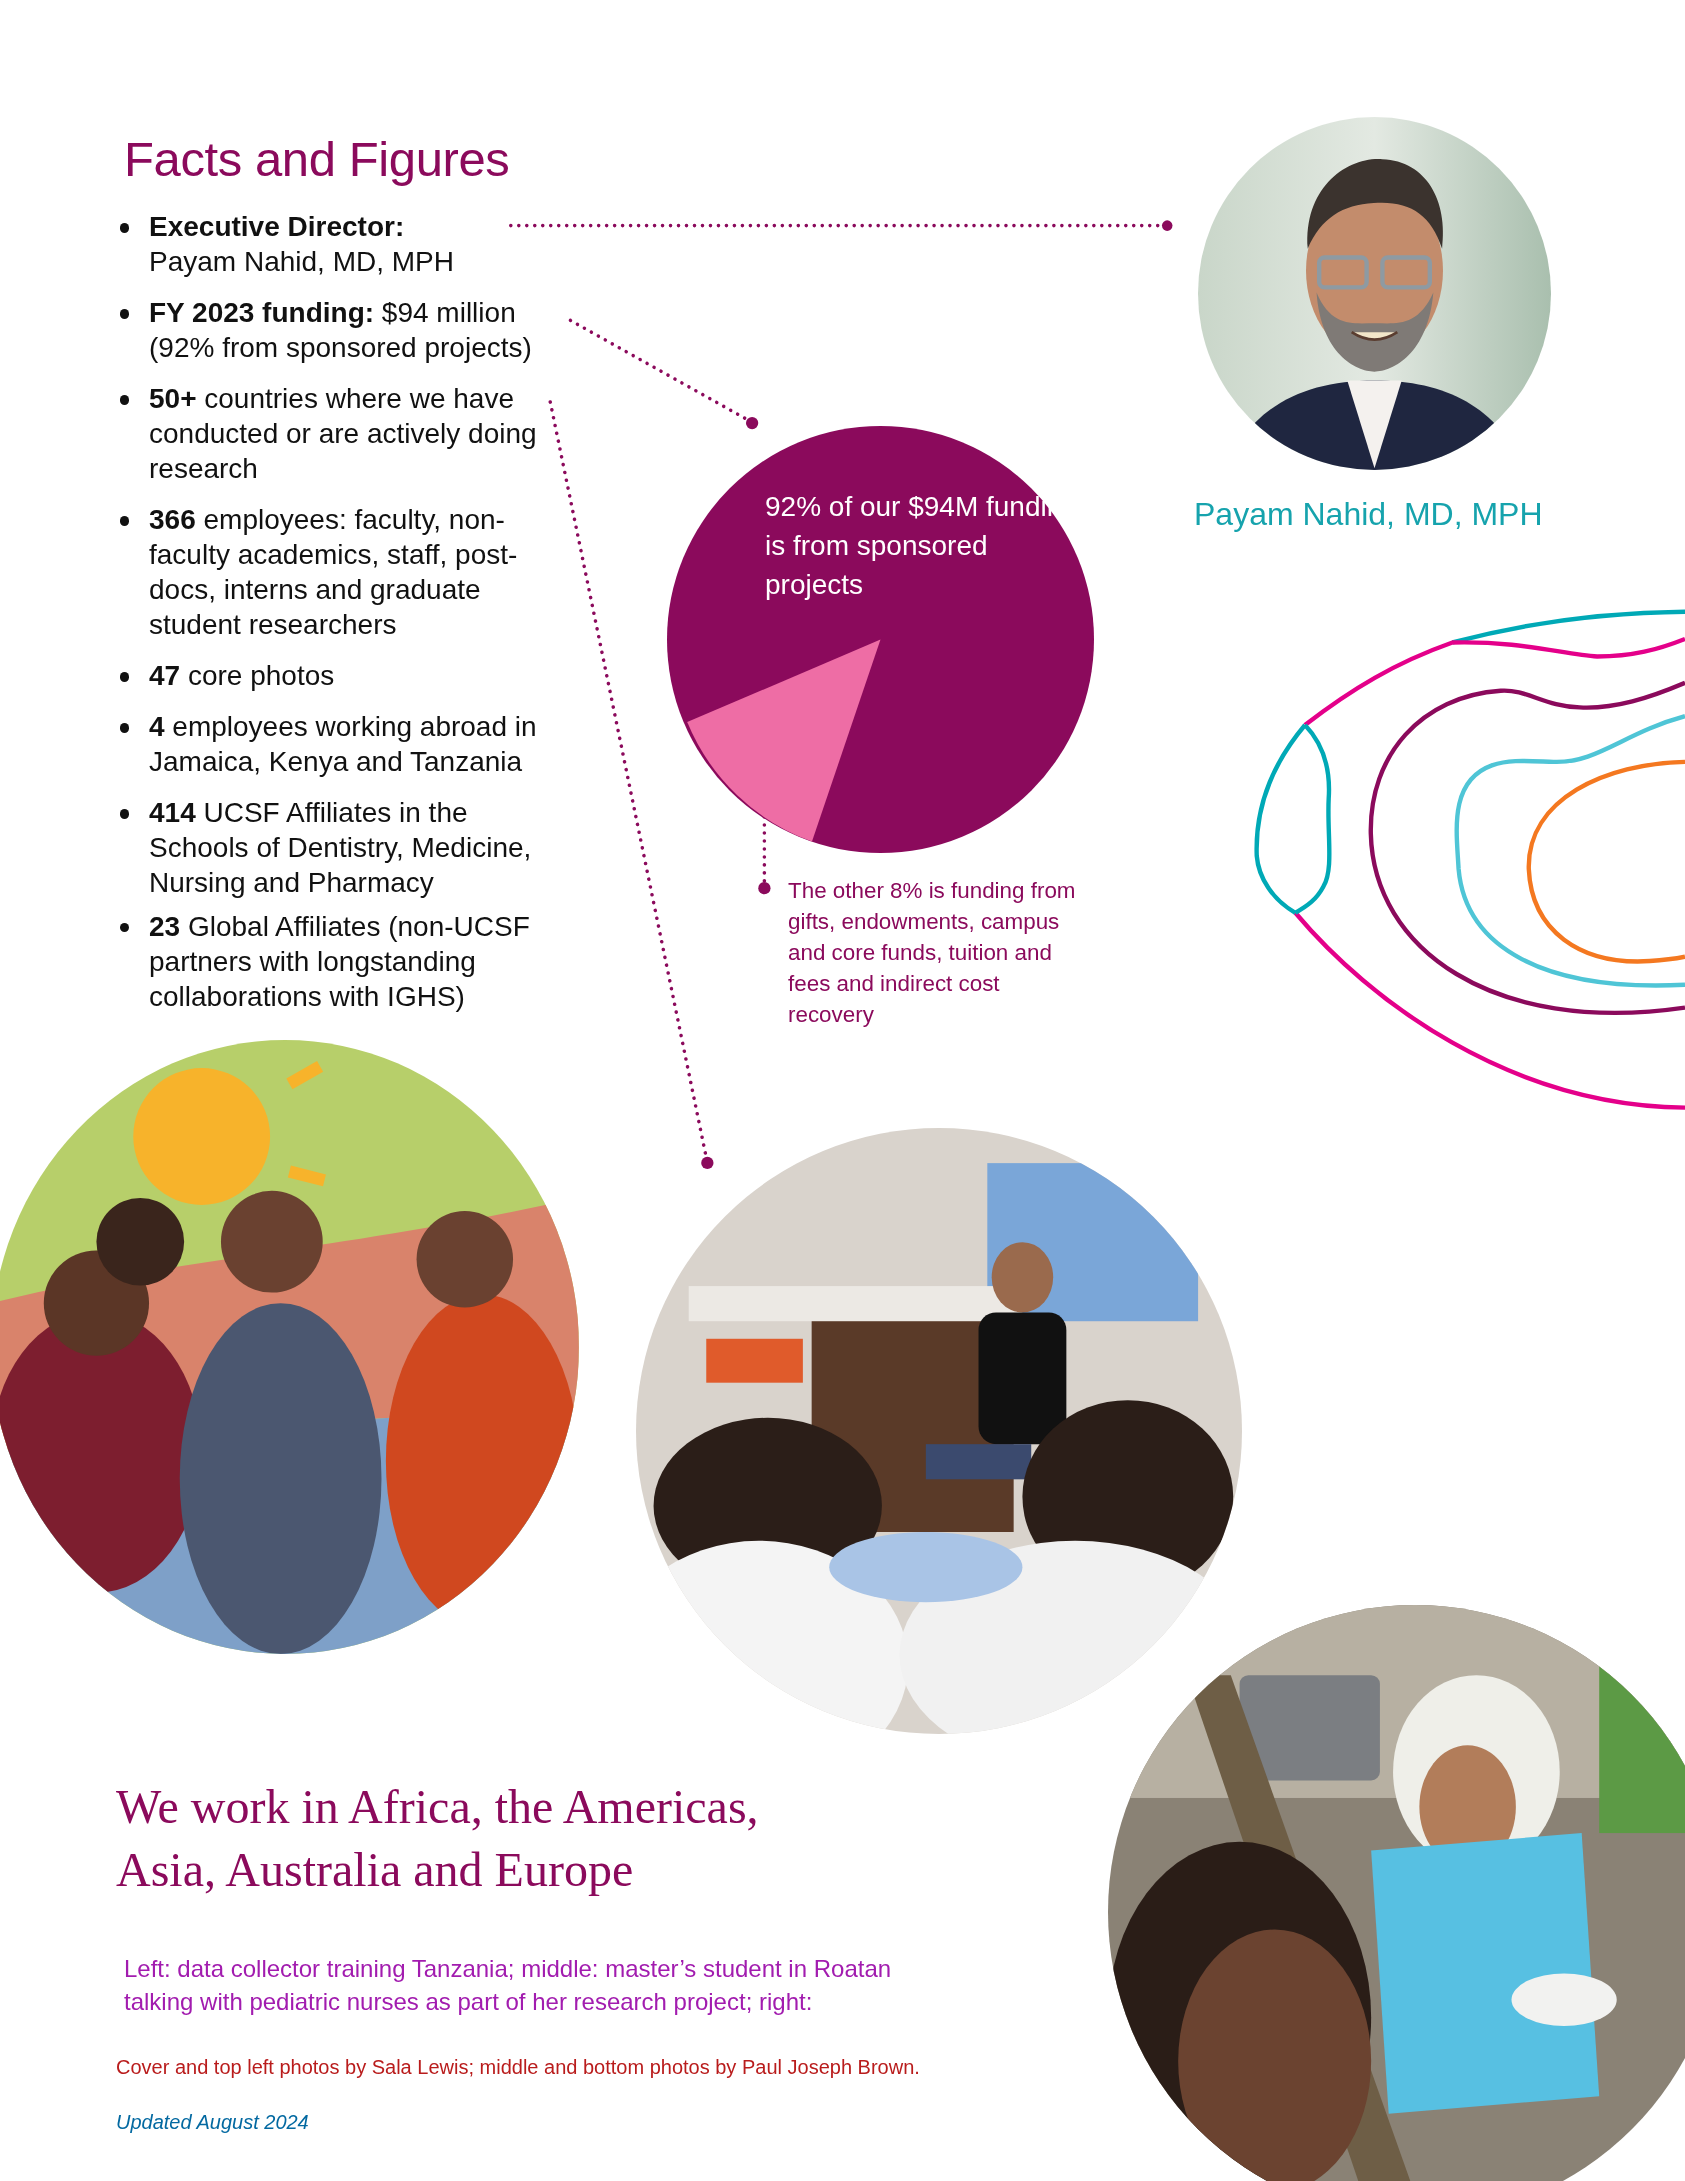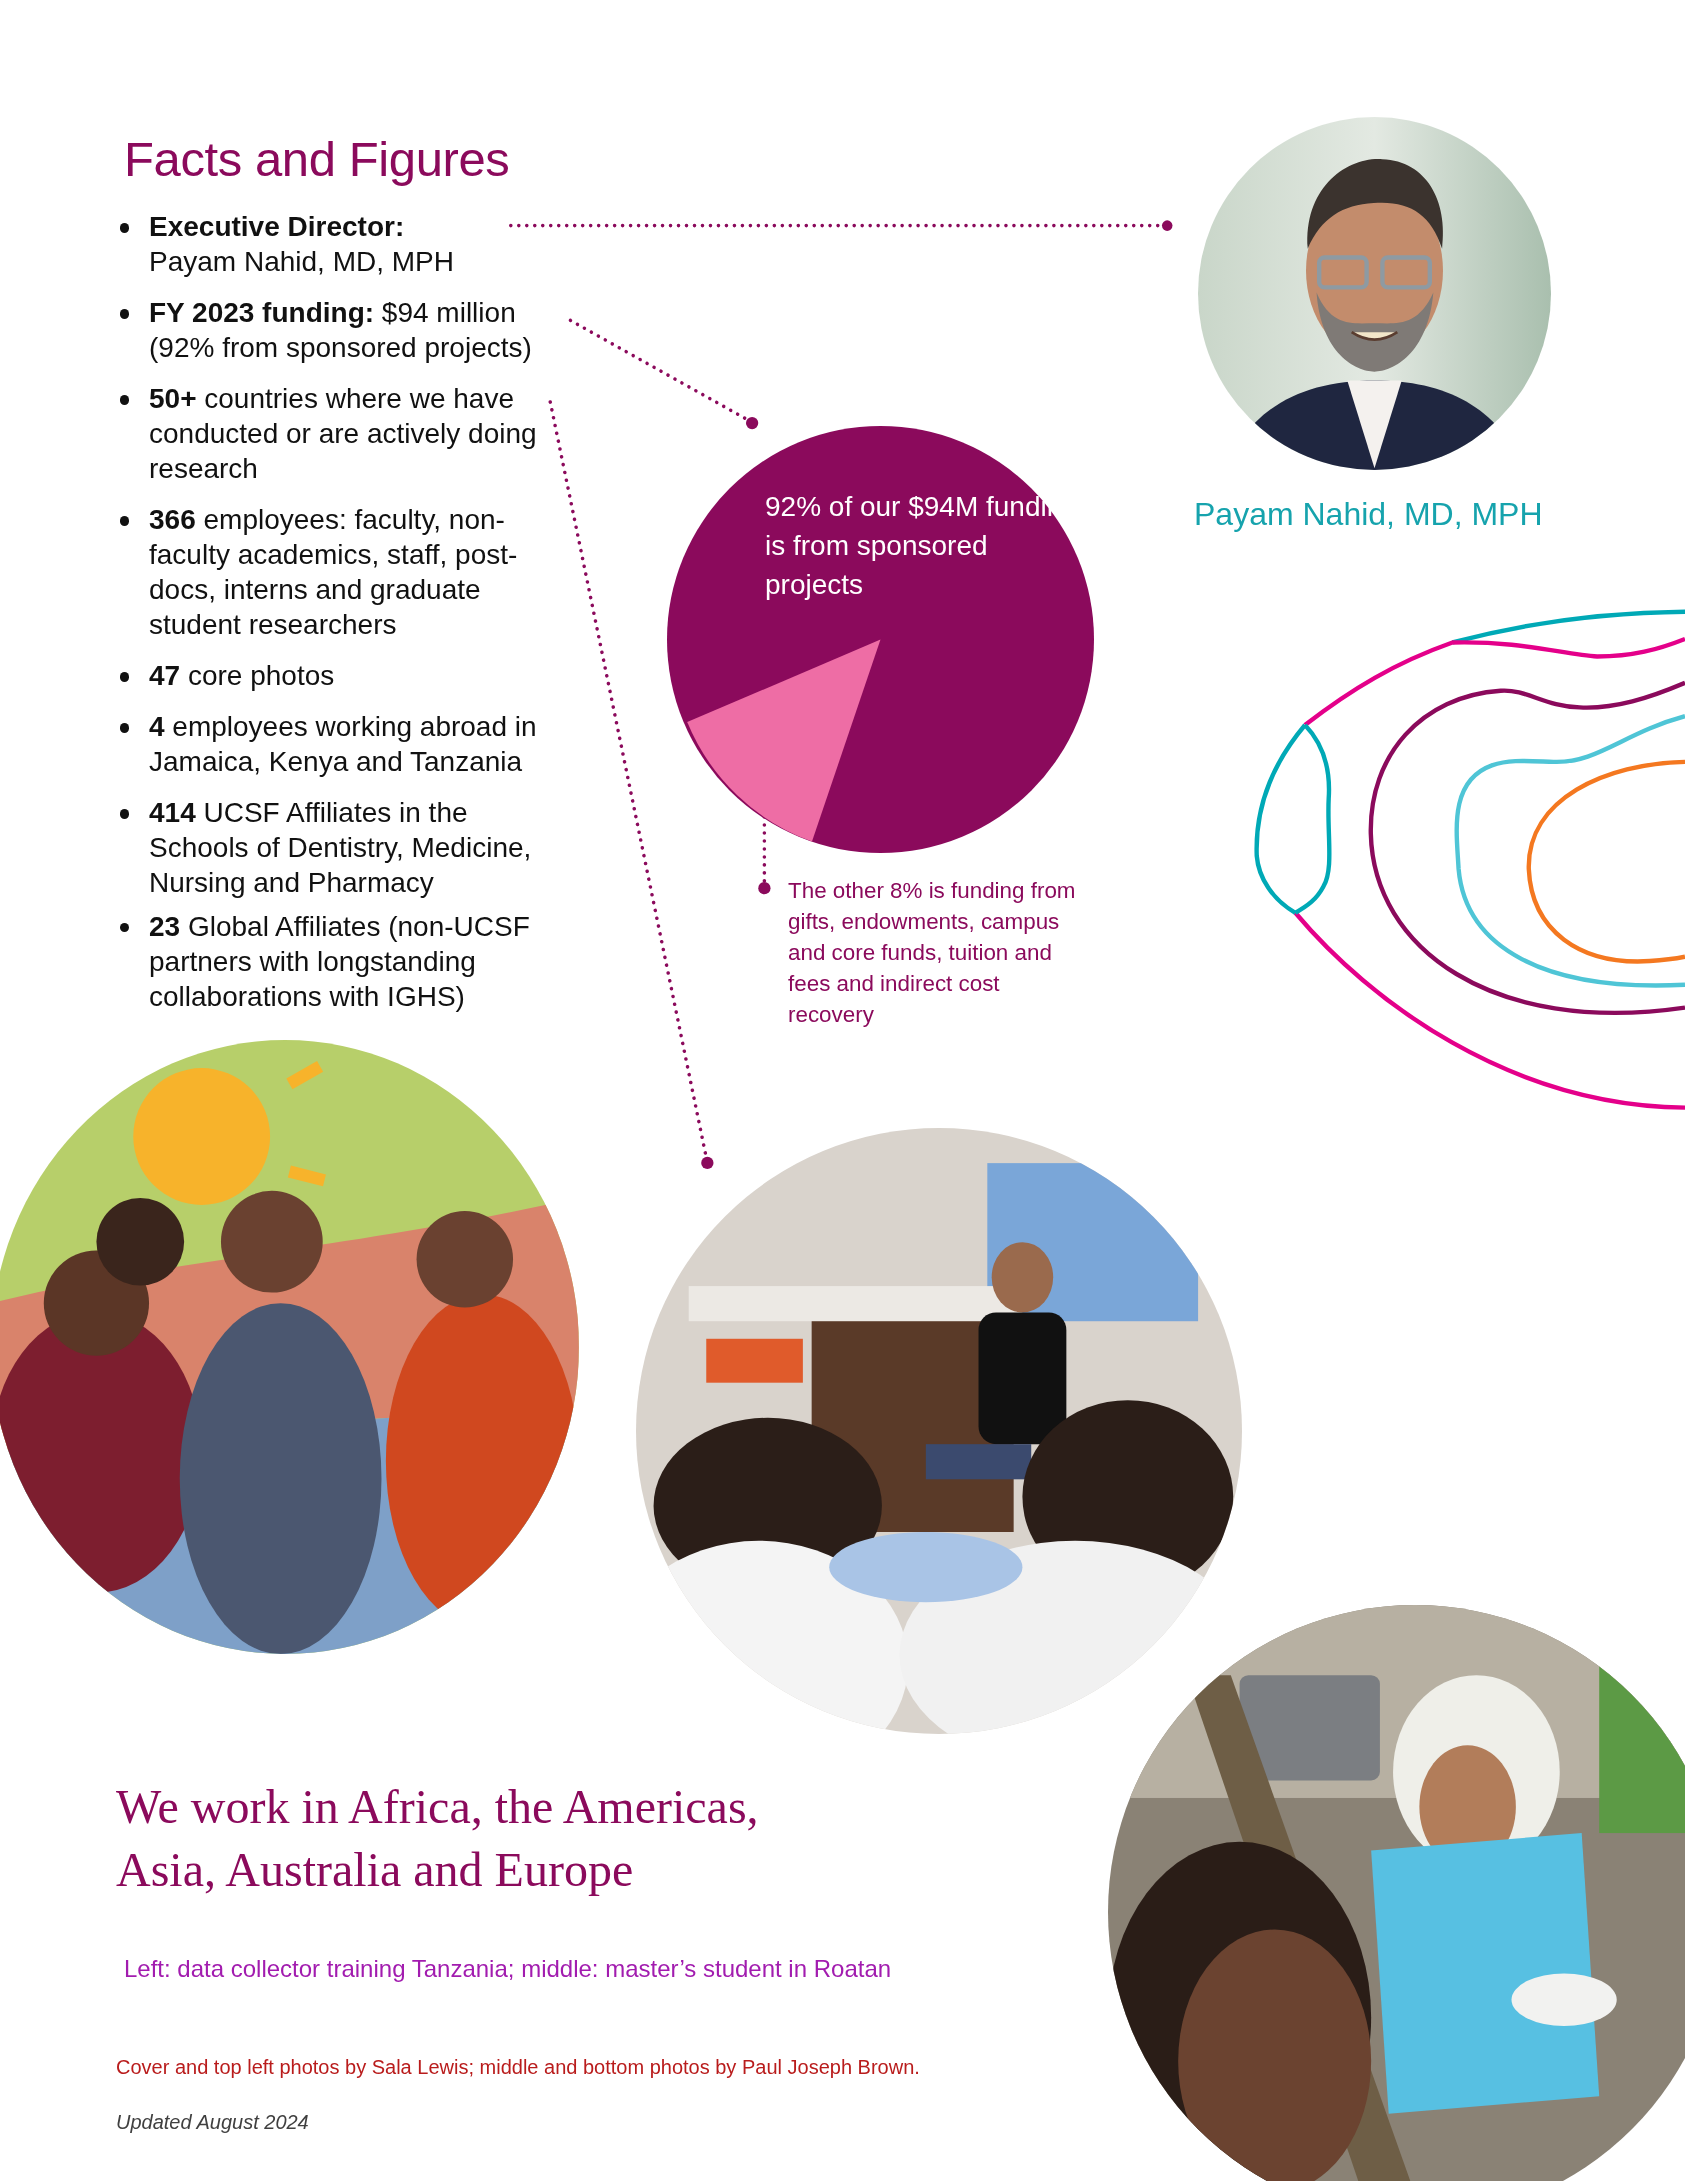--- a/index.html
+++ b/index.html
@@ -24,21 +24,21 @@
 
   .photo { border-radius: 50%; overflow: hidden; }
   .photo-left { left: -8.8px; top: 1040px; width: 588px; height: 614px; }
   .photo-mid { left: 636px; top: 1128px; width: 606px; height: 606px; }
   .photo-right { left: 1108px; top: 1605px; width: 614px; height: 614px; }
 
   .region-heading { left: 116px; top: 1775px; font-family: "Liberation Serif", "DejaVu Serif", serif; color: #8b0a5c; font-size: 48px; line-height: 63px; margin: 0; font-weight: 400; }
 
   .caption { left: 124px; top: 1952px; width: 930px; color: #a21caf; font-size: 24px; line-height: 33px; }
   .credit { left: 116px; top: 2056px; color: #b91c1c; font-size: 20px; }
-  .updated { left: 116px; top: 2111px; color: #404040; font-size: 20px; font-style: italic; }
+  .updated { left: 116px; top: 2111px; color: #0369a1; font-size: 20px; font-style: italic; }
 
   svg.overlay { position: absolute; left: 0; top: 0; pointer-events: none; }
 </style>
 </head>
 <body>
 
 <svg class="overlay" width="1685" height="2181" viewBox="0 0 1920 2485">
   <g fill="none" stroke-width="5">
 
     <path d="M1655 732 C1730 712 1820 698 1920 697" stroke="#00a9b6"></path>
@@ -191,16 +191,17 @@
   </svg>
 </div>
 
 <h2 class="abs region-heading">
   <span>We work in Africa, the Americas,</span><br>
   <span>Asia, Australia and Europe</span>
 </h2>
 
 <div class="abs caption">
   <div>Left: data collector training Tanzania; middle: master’s student in Roatan</div>
+  <div>talking with pediatric nurses as part of her research project; right:</div>
 </div>
 <div class="abs credit">Cover and top left photos by Sala Lewis; middle and bottom photos by Paul Joseph Brown.</div>
 <div class="abs updated">Updated August 2024</div>
 
 
 </body></html>

